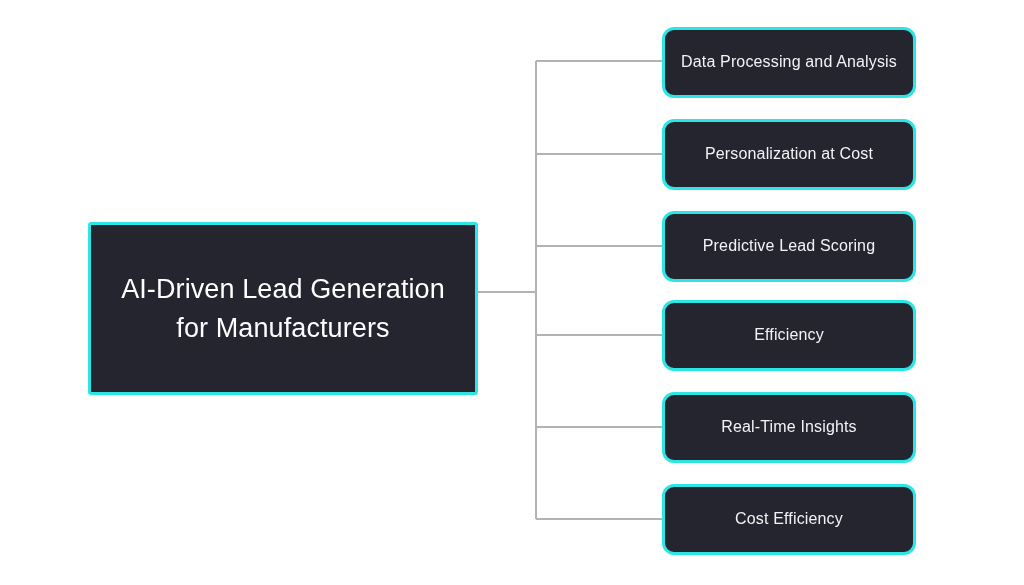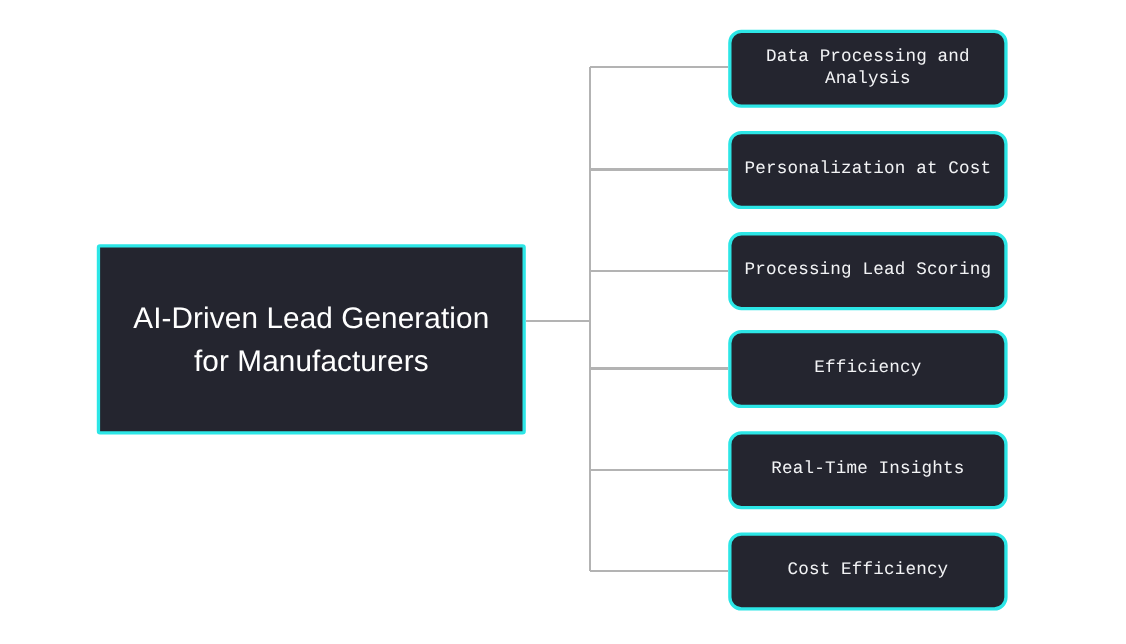--- a/index.html
+++ b/index.html
@@ -69,21 +69,20 @@
     left: 0;
     width: 254px;
     height: 71px;
     background: #24252F;
     border: 3px solid #2CE6E6;
     border-radius: 12px;
     box-sizing: border-box;
     display: flex;
     align-items: center;
     justify-content: center;
-    font-family: Liberation Mono, monospace;
   }
   .branch-node .branch-label {
     color: #F2F3F5;
     font-size: 16px;
     font-weight: 400;
     text-align: center;
     letter-spacing: 0.15px;
     line-height: 1.2;
     padding: 0 10px;
     position: relative;
@@ -119,21 +118,21 @@
 
     <div class="branch-node" style="top:0px;">
       <span class="branch-label">Data Processing and Analysis</span>
     </div>
 
     <div class="branch-node" style="top:92px;">
       <span class="branch-label">Personalization at Cost</span>
     </div>
 
     <div class="branch-node" style="top:184px;">
-      <span class="branch-label">Processing Lead Scoring</span>
+      <span class="branch-label">Predictive Lead Scoring</span>
     </div>
 
     <div class="branch-node" style="top:273px;">
       <span class="branch-label">Efficiency</span>
     </div>
 
     <div class="branch-node" style="top:365px;">
       <span class="branch-label">Real-Time Insights</span>
     </div>
 

